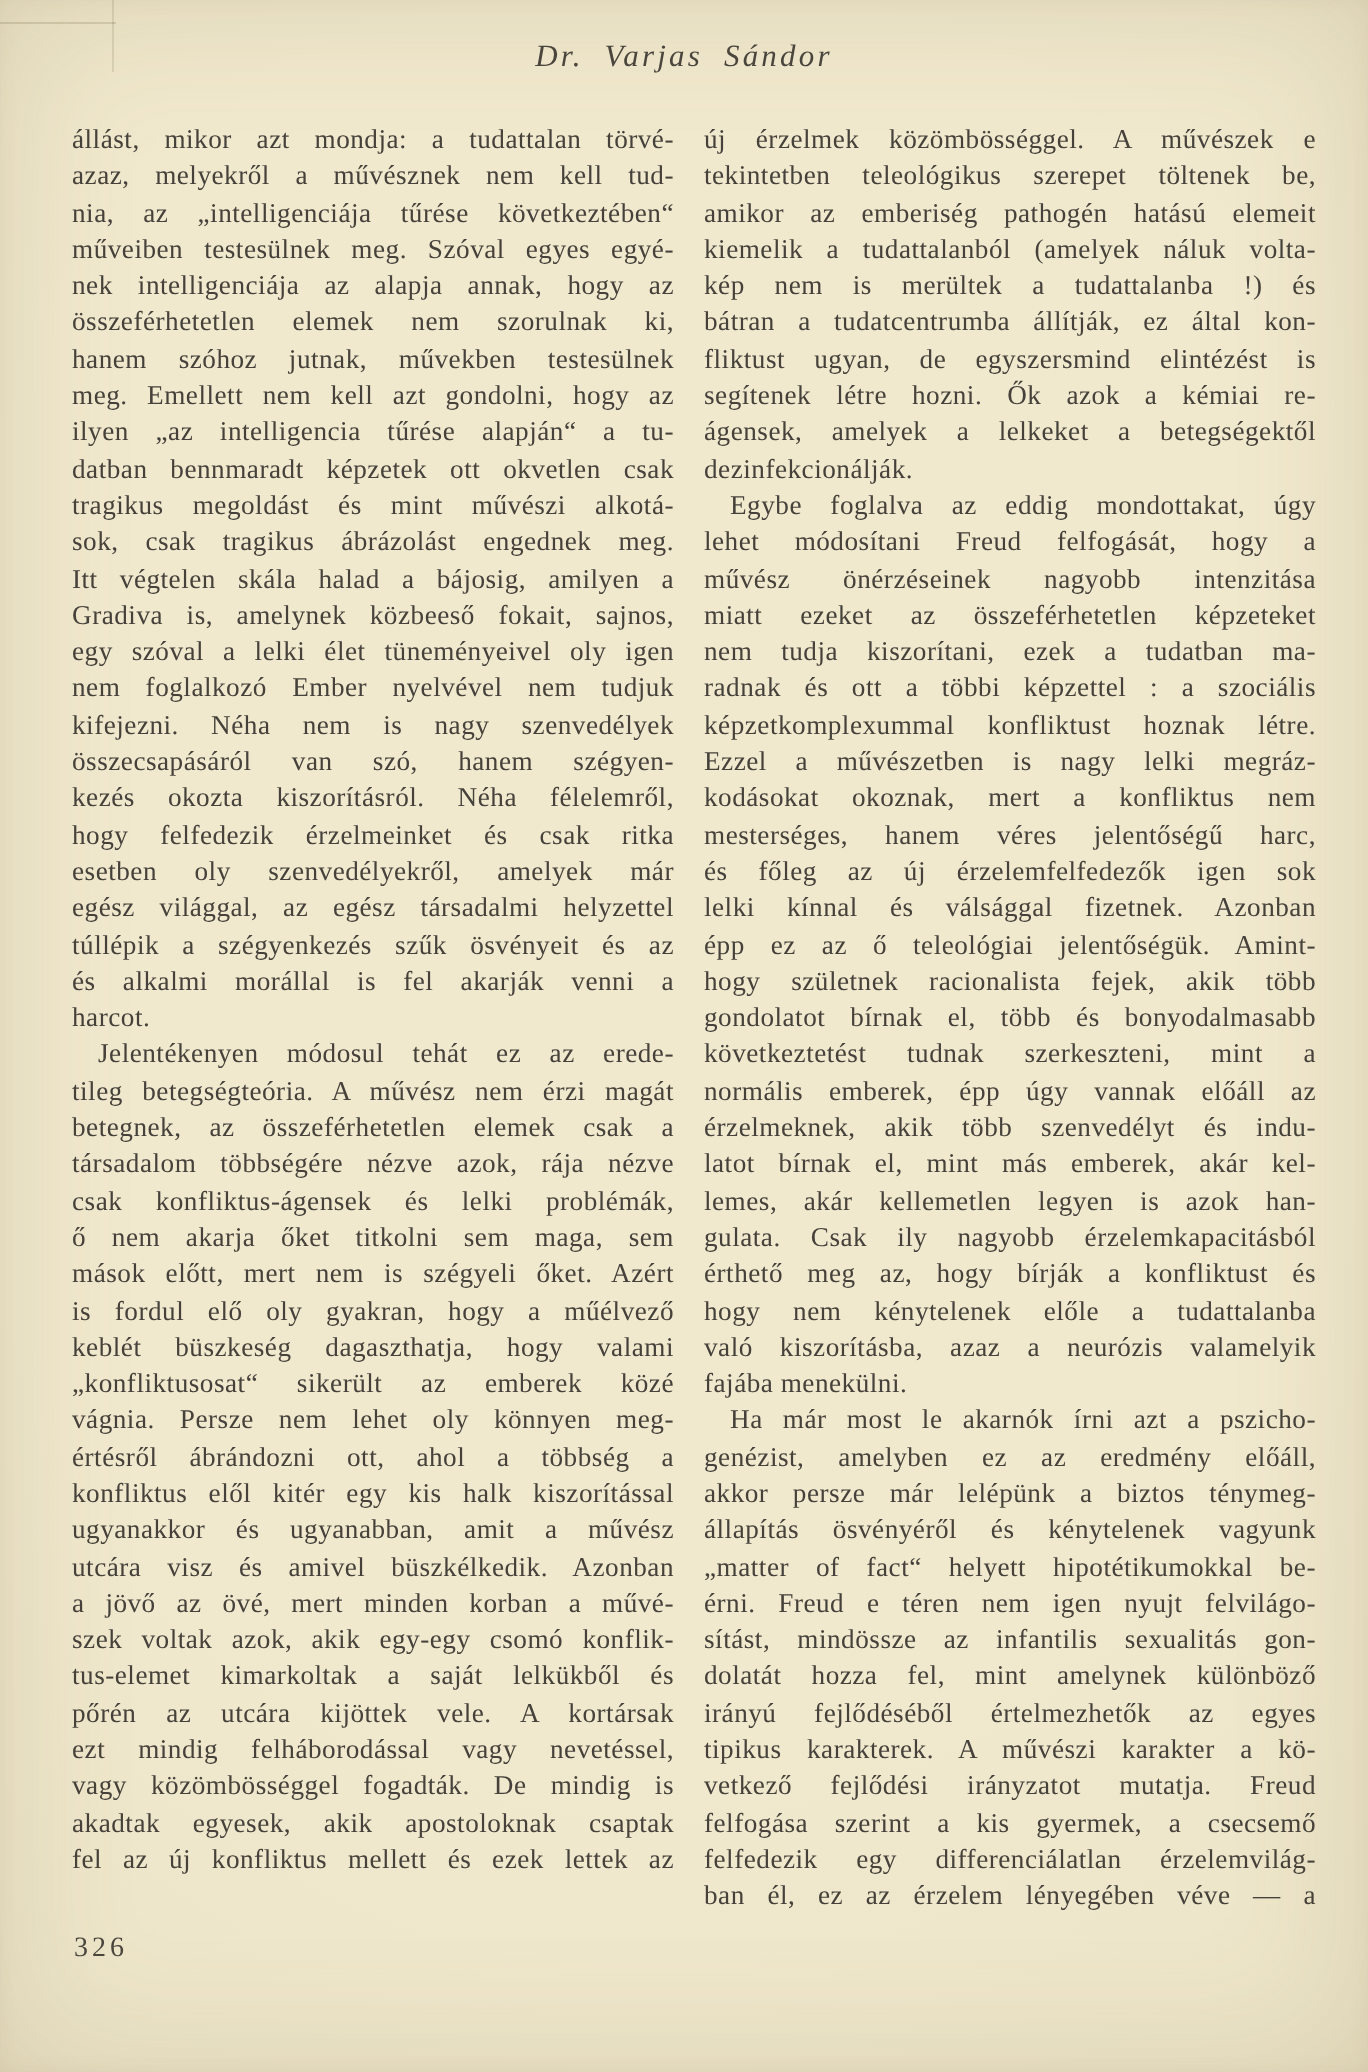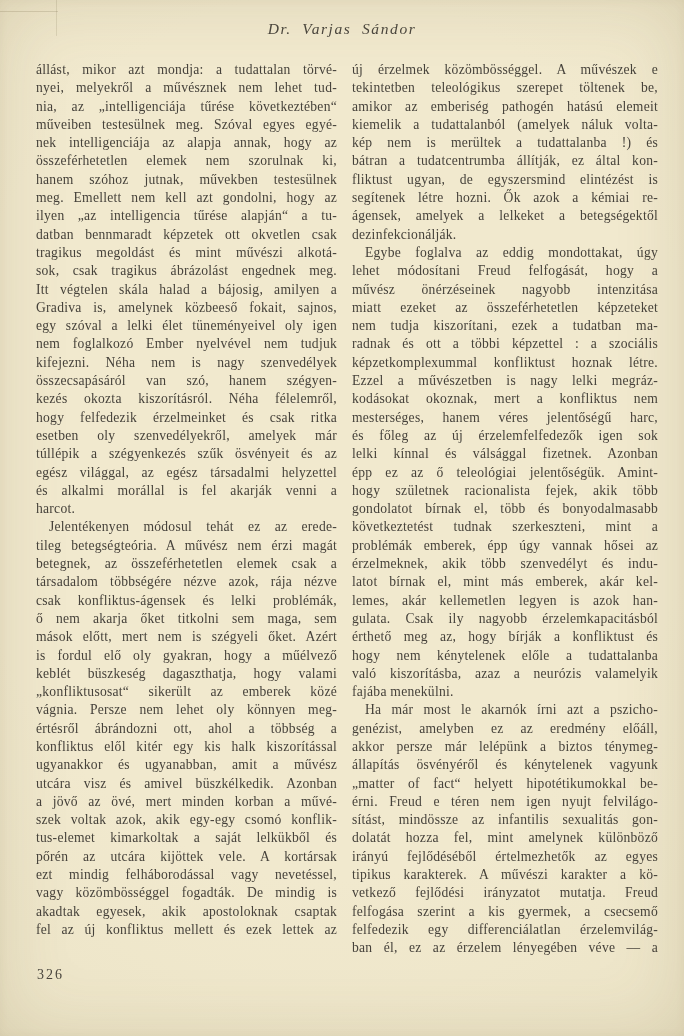--- a/index.html
+++ b/index.html
@@ -71,42 +71,42 @@
 <body>
 
 <div class="page">
   <div class="artifact-h"></div>
   <div class="artifact-v"></div>
 
   <div class="running-head">Dr. Varjas Sándor</div>
 
   <div class="column column-left">
       <div class="line">állást, mikor azt mondja: a tudattalan törvé-</div>
-      <div class="line">nyei, melyekről a művésznek nem lehet tud-</div>
+      <div class="line">azaz, melyekről a művésznek nem kell tud-</div>
       <div class="line">nia, az „intelligenciája tűrése következtében“</div>
       <div class="line">műveiben testesülnek meg. Szóval egyes egyé-</div>
       <div class="line">nek intelligenciája az alapja annak, hogy az</div>
       <div class="line">összeférhetetlen elemek nem szorulnak ki,</div>
       <div class="line">hanem szóhoz jutnak, művekben testesülnek</div>
       <div class="line">meg. Emellett nem kell azt gondolni, hogy az</div>
       <div class="line">ilyen „az intelligencia tűrése alapján“ a tu-</div>
       <div class="line">datban bennmaradt képzetek ott okvetlen csak</div>
       <div class="line">tragikus megoldást és mint művészi alkotá-</div>
       <div class="line">sok, csak tragikus ábrázolást engednek meg.</div>
       <div class="line">Itt végtelen skála halad a bájosig, amilyen a</div>
       <div class="line">Gradiva is, amelynek közbeeső fokait, sajnos,</div>
       <div class="line">egy szóval a lelki élet tüneményeivel oly igen</div>
       <div class="line">nem foglalkozó Ember nyelvével nem tudjuk</div>
       <div class="line">kifejezni. Néha nem is nagy szenvedélyek</div>
       <div class="line">összecsapásáról van szó, hanem szégyen-</div>
       <div class="line">kezés okozta kiszorításról. Néha félelemről,</div>
       <div class="line">hogy felfedezik érzelmeinket és csak ritka</div>
       <div class="line">esetben oly szenvedélyekről, amelyek már</div>
+      <div class="line">egész világgal, az egész társadalmi helyzettel</div>
       <div class="line">túllépik a szégyenkezés szűk ösvényeit és az</div>
-      <div class="line">egész világgal, az egész társadalmi helyzettel</div>
       <div class="line">és alkalmi morállal is fel akarják venni a</div>
       <div class="line para-end">harcot.</div>
       <div class="line indent">Jelentékenyen módosul tehát ez az erede-</div>
       <div class="line">tileg betegségteória. A művész nem érzi magát</div>
       <div class="line">betegnek, az összeférhetetlen elemek csak a</div>
       <div class="line">társadalom többségére nézve azok, rája nézve</div>
       <div class="line">csak konfliktus-ágensek és lelki problémák,</div>
       <div class="line">ő nem akarja őket titkolni sem maga, sem</div>
       <div class="line">mások előtt, mert nem is szégyeli őket. Azért</div>
       <div class="line">is fordul elő oly gyakran, hogy a műélvező</div>
@@ -147,21 +147,21 @@
       <div class="line">képzetkomplexummal konfliktust hoznak létre.</div>
       <div class="line">Ezzel a művészetben is nagy lelki megráz-</div>
       <div class="line">kodásokat okoznak, mert a konfliktus nem</div>
       <div class="line">mesterséges, hanem véres jelentőségű harc,</div>
       <div class="line">és főleg az új érzelemfelfedezők igen sok</div>
       <div class="line">lelki kínnal és válsággal fizetnek. Azonban</div>
       <div class="line">épp ez az ő teleológiai jelentőségük. Amint-</div>
       <div class="line">hogy születnek racionalista fejek, akik több</div>
       <div class="line">gondolatot bírnak el, több és bonyodalmasabb</div>
       <div class="line">következtetést tudnak szerkeszteni, mint a</div>
-      <div class="line">problémák emberek, épp úgy vannak hősei az</div>
+      <div class="line">normális emberek, épp úgy vannak előáll az</div>
       <div class="line">érzelmeknek, akik több szenvedélyt és indu-</div>
       <div class="line">latot bírnak el, mint más emberek, akár kel-</div>
       <div class="line">lemes, akár kellemetlen legyen is azok han-</div>
       <div class="line">gulata. Csak ily nagyobb érzelemkapacitásból</div>
       <div class="line">érthető meg az, hogy bírják a konfliktust és</div>
       <div class="line">hogy nem kénytelenek előle a tudattalanba</div>
       <div class="line">való kiszorításba, azaz a neurózis valamelyik</div>
       <div class="line para-end">fajába menekülni.</div>
       <div class="line indent">Ha már most le akarnók írni azt a pszicho-</div>
       <div class="line">genézist, amelyben ez az eredmény előáll,</div>

